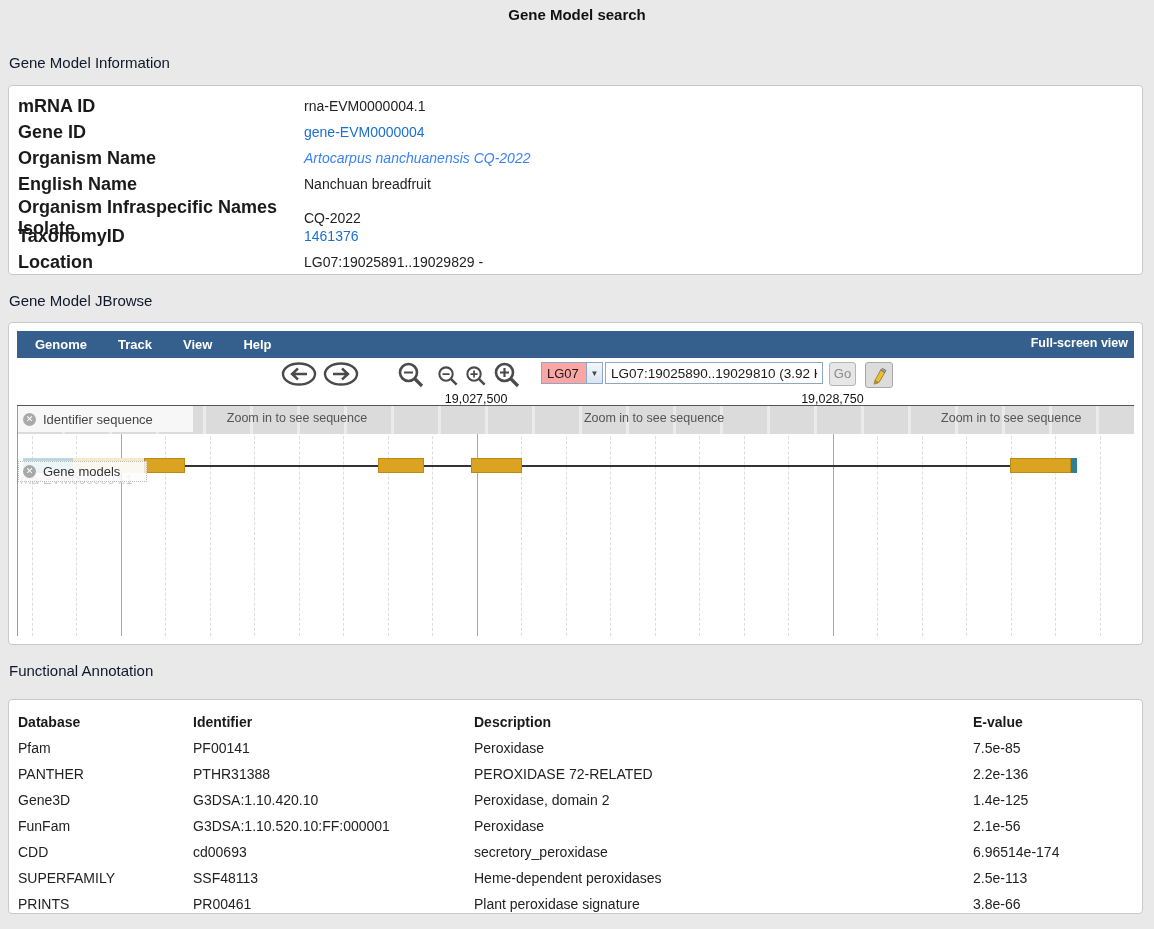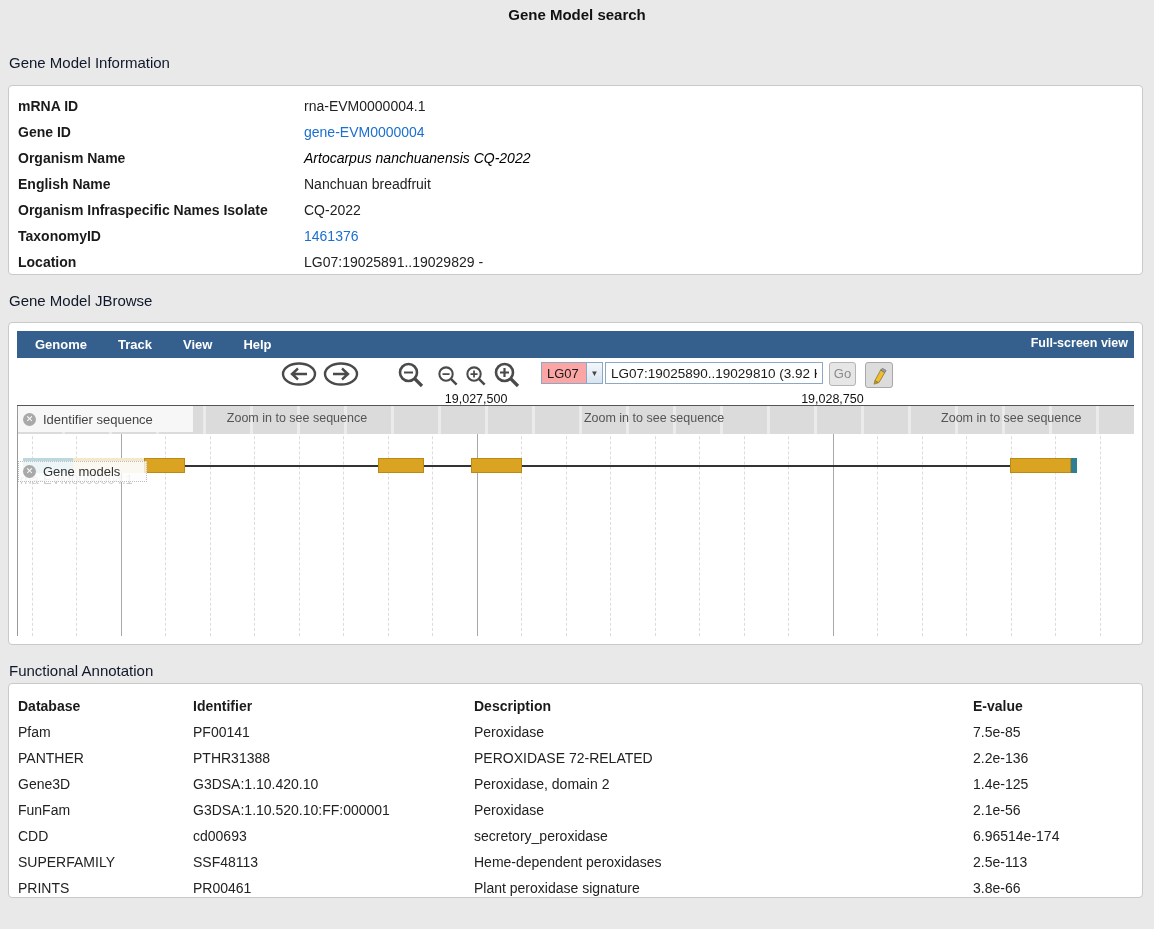--- a/index.html
+++ b/index.html
@@ -17,24 +17,24 @@
   .h-info { margin-top:31px; }
   .h-jbrowse { margin-top:17px; }
   .h-annot { margin-top:17px; }
   .panel {
     background:#fff; border:1px solid #C9C9C9; border-radius:4px;
     margin:0 9px 0 8px; width:1135px;
   }
   
   .info-panel { margin-top:14px; height:190px; padding-top:7px; overflow:hidden; }
   .info-row { display:grid; grid-template-columns:286px 1fr; height:26px; align-items:center; padding-left:9px; }
-  .info-label { font-weight:bold; font-size:14px; color:#1a1a1a; }
+  .info-label { font-weight:bold; font-size:18px; color:#1a1a1a; }
   .info-value { font-size:14px; color:#222; }
   .info-value.link { color:#1A6FD0; cursor:pointer; }
-  .info-value.link-italic { color:#000000; font-style:italic; cursor:pointer; }
+  .info-value.link-italic { color:#3b82f6; font-style:italic; cursor:pointer; }
   
   .jb-panel { margin-top:13px; height:323px; padding:8px; overflow:hidden; }
   .jb-menubar {
     height:27px; background:#35608D; display:flex; align-items:center;
     color:#fff; font-size:13px; font-weight:bold; position:relative;
   }
   .jb-menu-item { padding:0 13px; margin-left:5px; cursor:pointer; }
   .jb-fullscreen { position:absolute; right:6px; top:5px; font-size:12.5px; font-weight:bold; color:#fff; cursor:pointer; }
   .jb-toolbar { height:34px; position:relative; background:#fff; }
   .jb-toolbar .tb { position:absolute; top:4px; }
@@ -87,21 +87,21 @@
   .gene-seg { position:absolute; top:52px; height:15px; z-index:2; }
   .gene-seg.exon { border:1px solid #BB8A10; }
   .gene-label-box {
     position:absolute; left:0; top:55px; width:129px; height:21px; z-index:4;
     background:rgba(252,252,252,0.78); border:1px dotted #BDBDBD;
     display:flex; align-items:center; gap:7px; padding-left:4px; cursor:pointer;
   }
   .gene-label-box .track-label-text { color:#333; }
   .gene-feature-name { position:absolute; left:2px; top:66px; z-index:3; font-size:13px; color:#C9C9C9; white-space:nowrap; }
   
-  .annot-panel { margin-top:4px; height:215px; padding-top:9px; overflow:hidden; }
+  .annot-panel { margin-top:20px; height:215px; padding-top:9px; overflow:hidden; }
   .annot-row { display:grid; grid-template-columns:175px 281px 499px 1fr; height:26px; align-items:center; padding-left:9px; }
   .annot-cell { font-size:14px; color:#222; }
   .annot-row.head .annot-cell { font-weight:bold; color:#1a1a1a; }
   svg { display:block; }
 </style>
 </head>
 <body>
 
 <div class="page">
 

